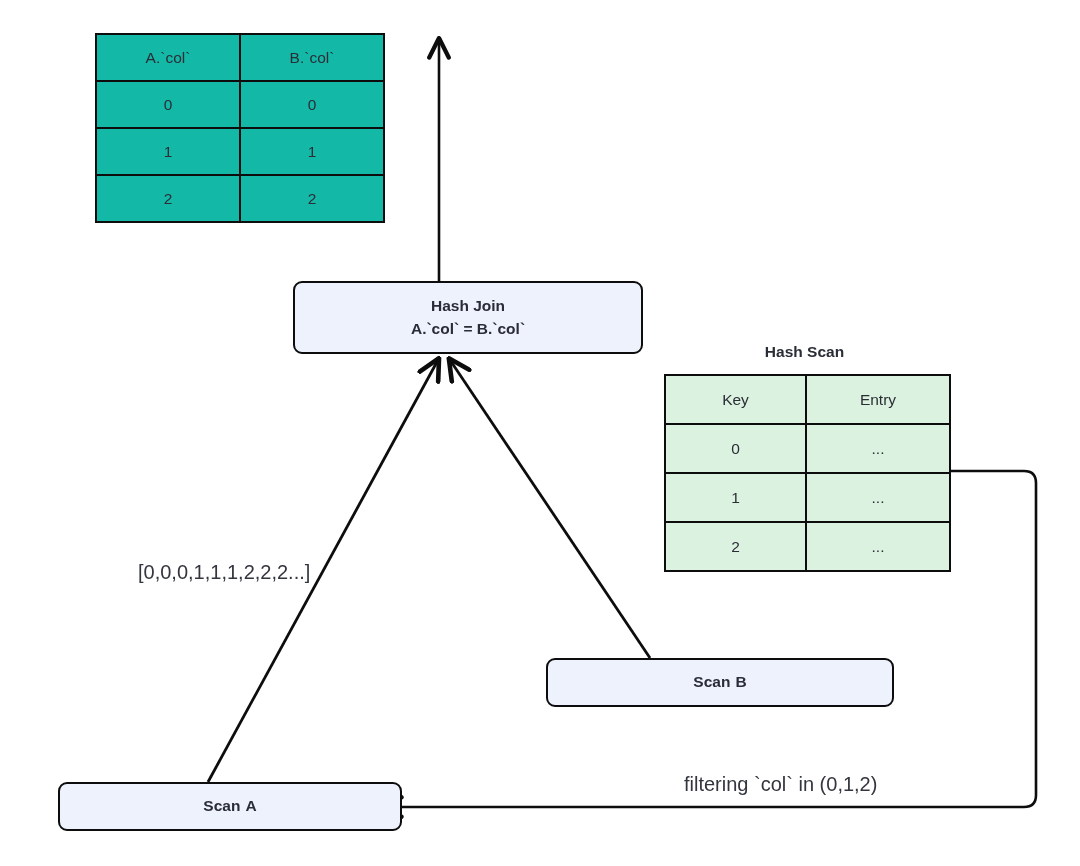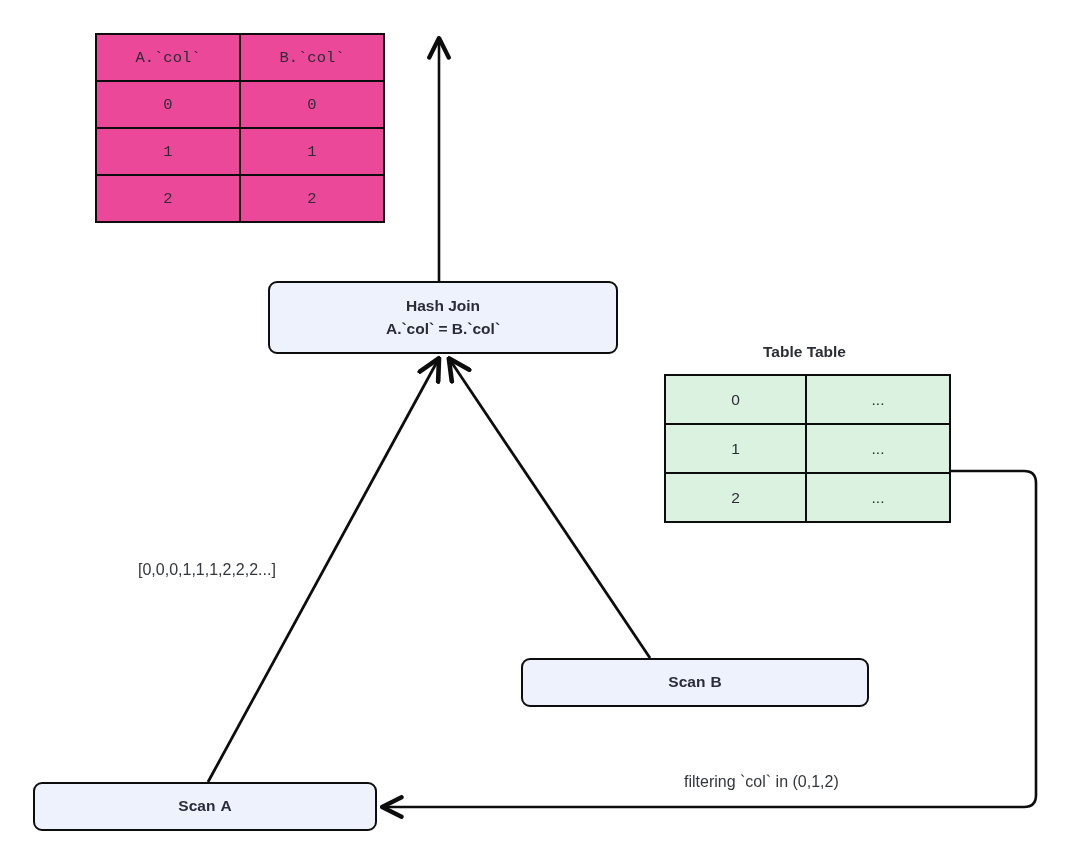--- a/index.html
+++ b/index.html
@@ -41,24 +41,23 @@
     font-size: 15.5px;
     color: #2b2d36;
     padding: 0;
   }
   #result-table {
     left: 95px;
     top: 33px;
     width: 284px;
   }
   #result-table td {
-    background: #ec4899;
+    background: #14b8a6;
     width: 142px;
     height: 45px;
-    font-family: Liberation Mono, monospace;
   }
   #hash-table {
     left: 664px;
     top: 374px;
     width: 281px;
   }
   #hash-table td {
     background: #dcf2e0;
     height: 47px;
   }
@@ -84,20 +83,21 @@
     position: absolute;
     background: #edf2fc;
     border: 2.5px solid #0d0d0d;
     border-radius: 9px;
     display: flex;
     flex-direction: column;
     align-items: center;
     justify-content: center;
     box-sizing: border-box;
     line-height: 1.45;
+    margin-left: 25px;
   }
   .node .node-title {
     font-size: 15.5px;
     font-weight: bold;
     color: #2b2d36;
     white-space: nowrap;
   }
   .node .node-sub {
     font-size: 15.5px;
     font-weight: bold;
@@ -126,21 +126,21 @@
   #node-scan-a {
     left: 33px;
     top: 782px;
     width: 344px;
     height: 49px;
   }
 
   
   .edge-label {
     position: absolute;
-    font-size: 16px;
+    font-size: 20px;
     color: #34363f;
     white-space: nowrap;
   }
   #label-probe-values {
     left: 138px;
     top: 561px;
   }
   #label-filter {
     left: 656px;
     top: 773px;
@@ -182,24 +182,28 @@
         <td>1</td>
         <td>1</td>
       </tr>
       <tr>
         <td>2</td>
         <td>2</td>
       </tr>
     </tbody>
   </table>
 
-  <div id="hash-table-title" class="table-title">Table Table</div>
+  <div id="hash-table-title" class="table-title">Hash Scan</div>
 
   <table id="hash-table" class="data-table">
     <tbody>
+      <tr>
+        <td class="col-key">Key</td>
+        <td class="col-entry">Entry</td>
+      </tr>
       <tr>
         <td class="col-key">0</td>
         <td class="col-entry">...</td>
       </tr>
       <tr>
         <td class="col-key">1</td>
         <td class="col-entry">...</td>
       </tr>
       <tr>
         <td class="col-key">2</td>

